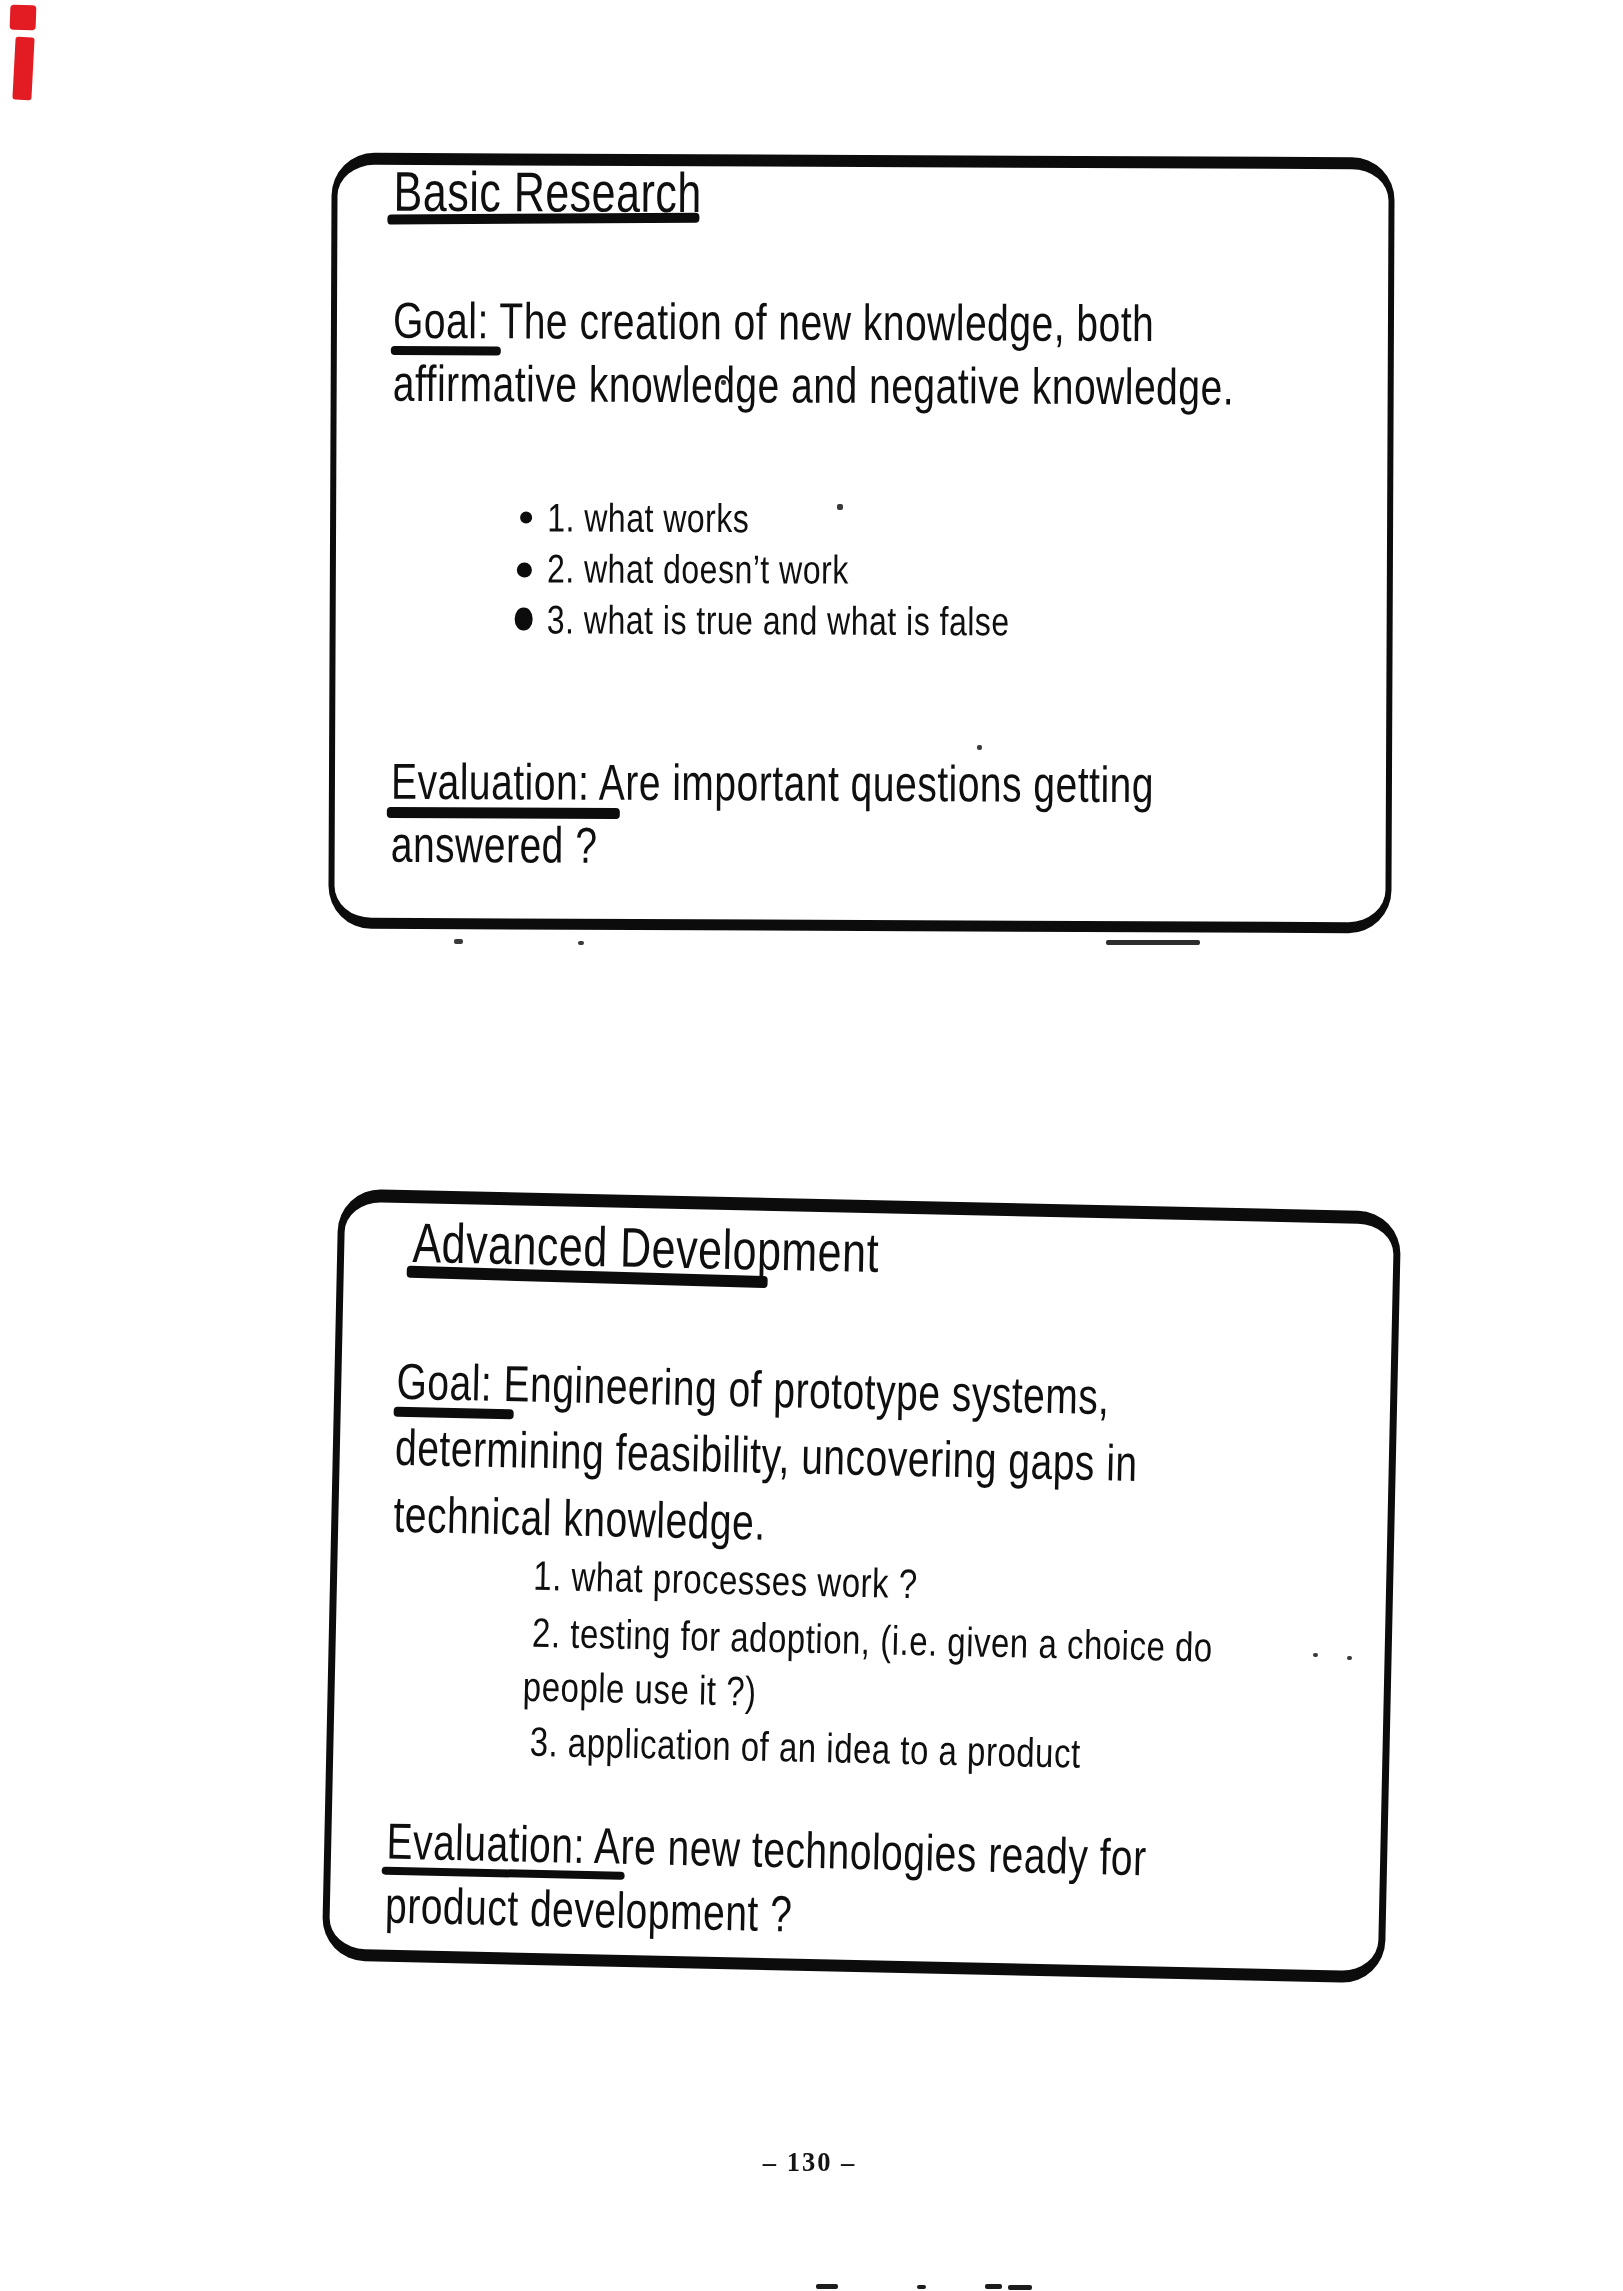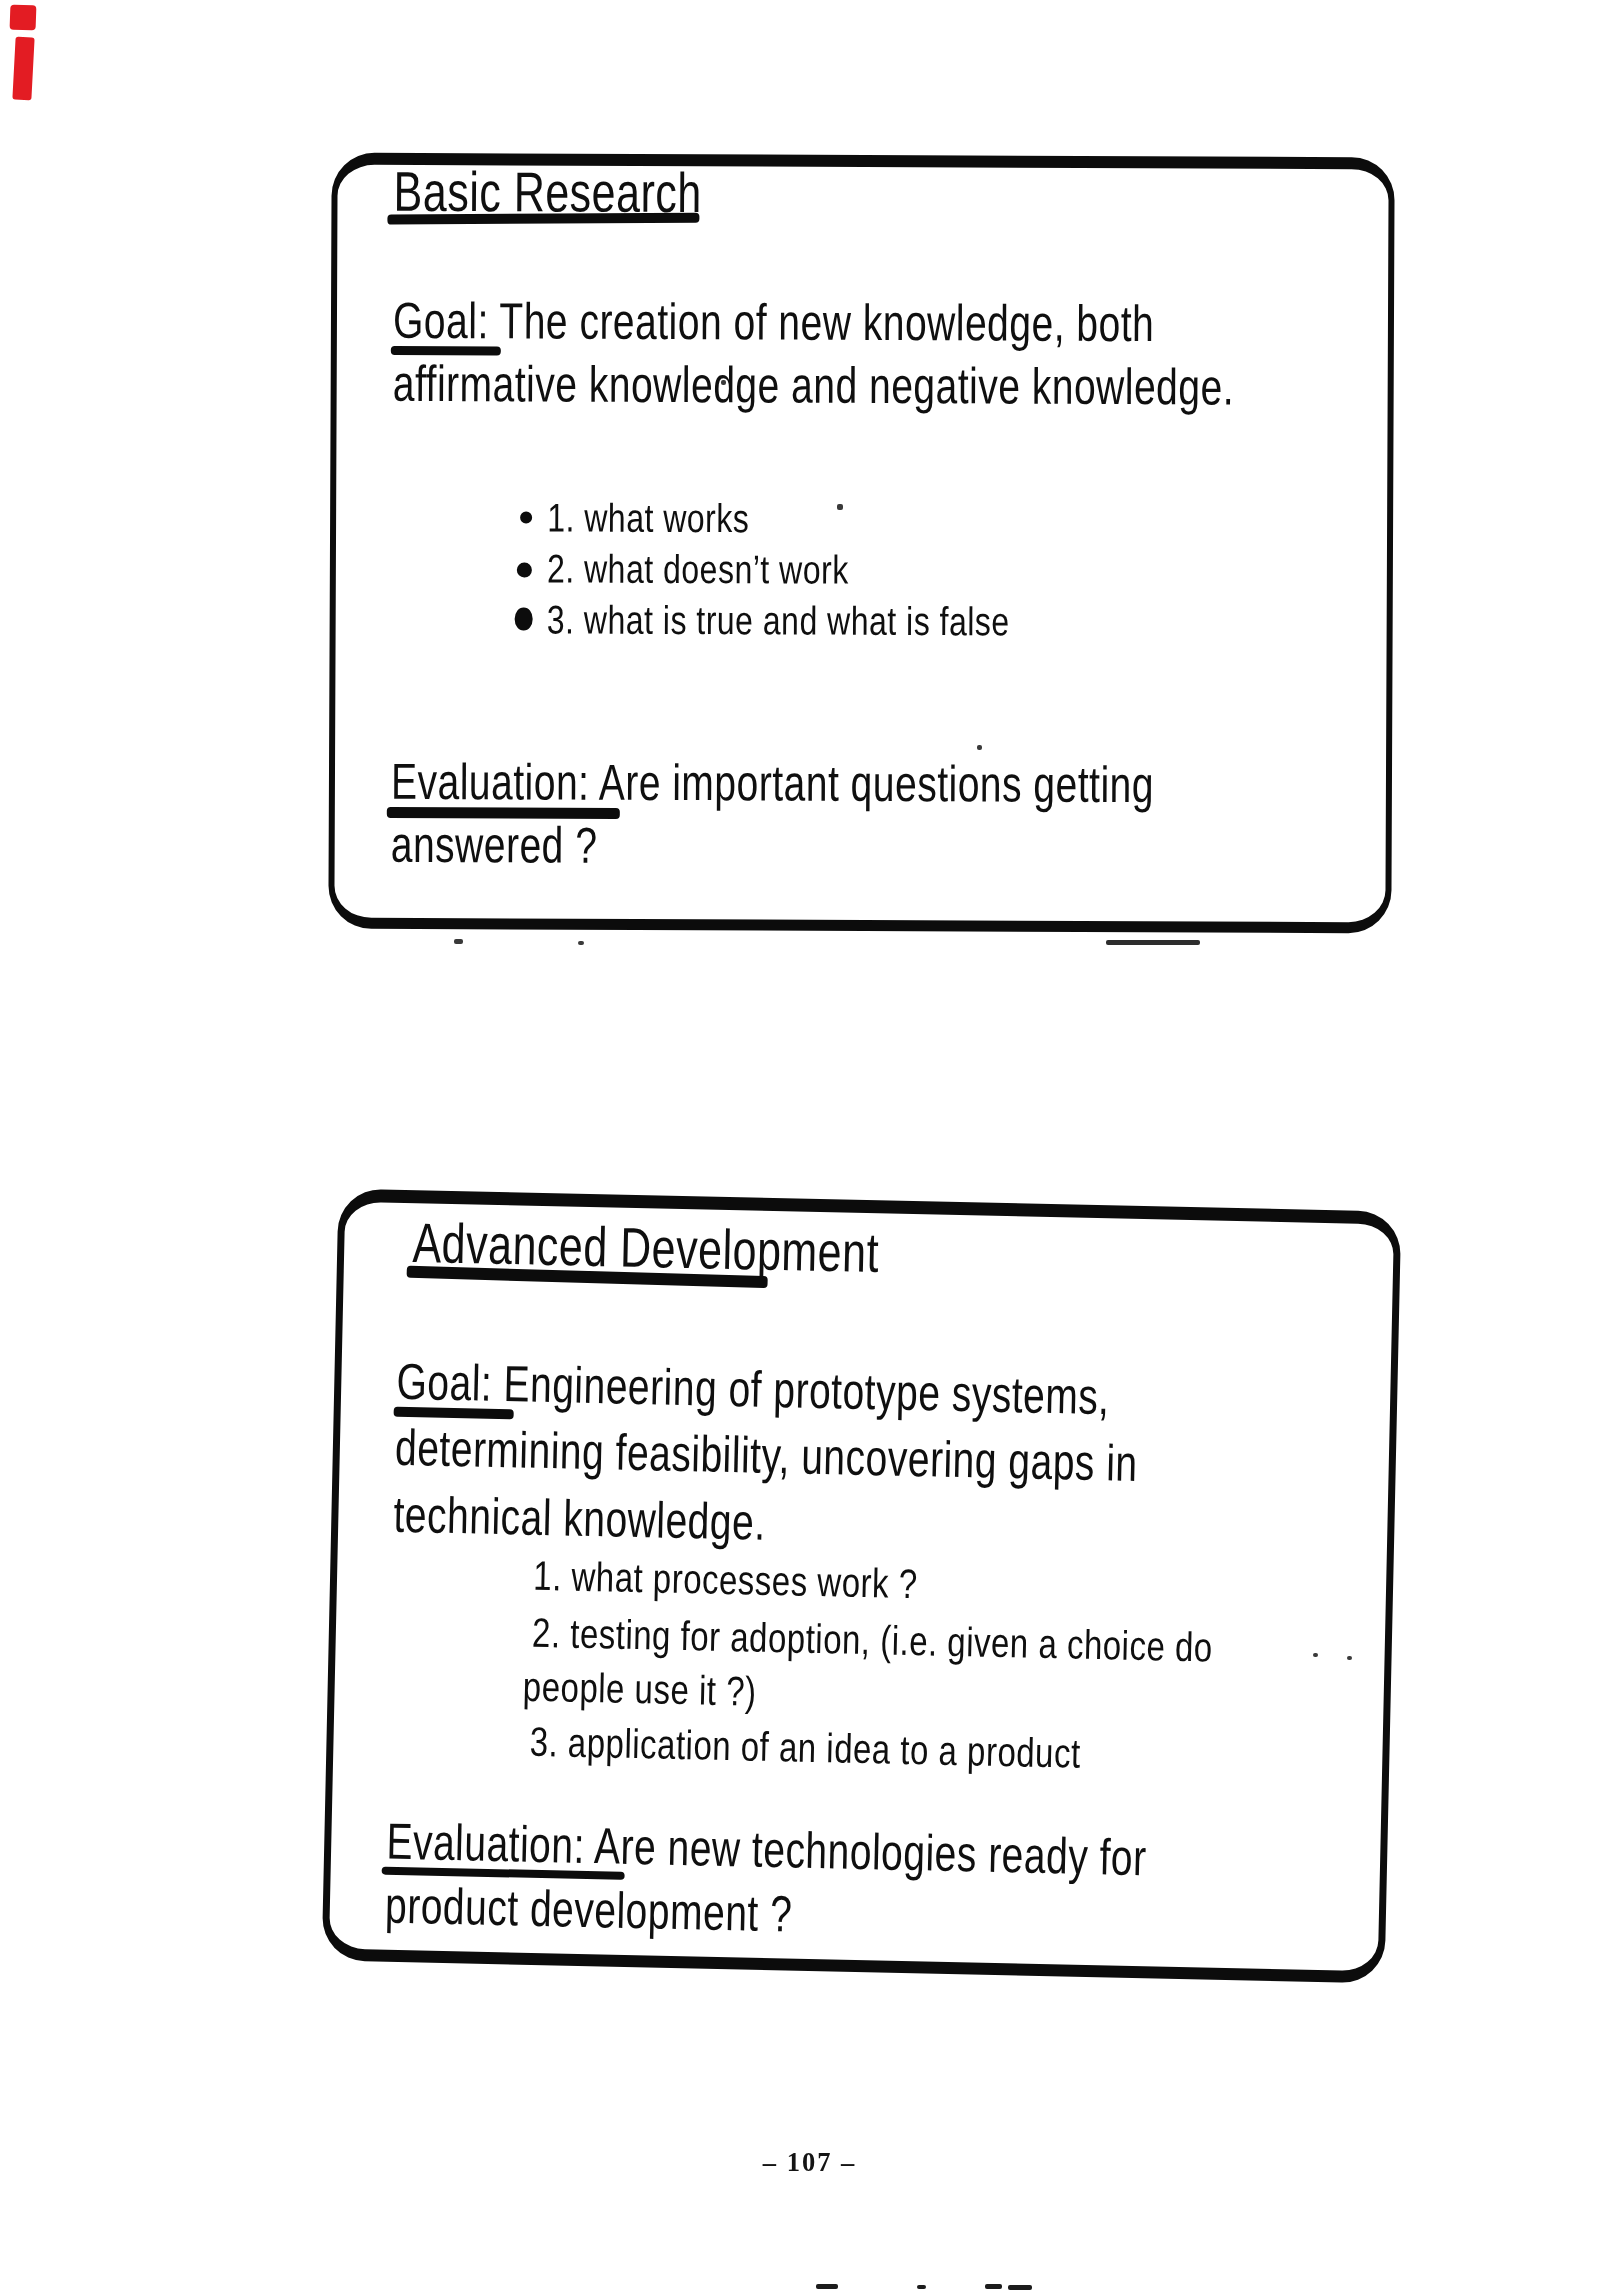--- a/index.html
+++ b/index.html
@@ -99,19 +99,19 @@
 
     <div class="hand t-body" style="left:63px;top:627px;">Evaluation: Are new technologies ready for</div>
     <div class="bar" style="left:59px;top:678px;width:243px;height:7.8px;"></div>
     <div class="hand t-body" style="left:63px;top:691px;">product development ?</div>
   </div>
 </div>
 
 <div class="speck" style="left:1313px;top:1653px;width:4.9px;height:3.9px;"></div>
 <div class="speck" style="left:1347px;top:1656px;width:4.9px;height:3.9px;"></div>
 
-<div id="page-num">– 107 –</div>
+<div id="page-num">– 130 –</div>
 
 <div class="speck" style="left:816px;top:2284px;width:21.6px;height:4.9px;background:#1c1c1c;"></div>
 <div class="speck" style="left:917px;top:2285px;width:8.8px;height:3.9px;background:#1c1c1c;"></div>
 <div class="speck" style="left:985px;top:2284px;width:16.7px;height:4.9px;background:#1c1c1c;"></div>
 <div class="speck" style="left:1008px;top:2285px;width:23.5px;height:4.9px;background:#1c1c1c;"></div>
 
 
 </body></html>

